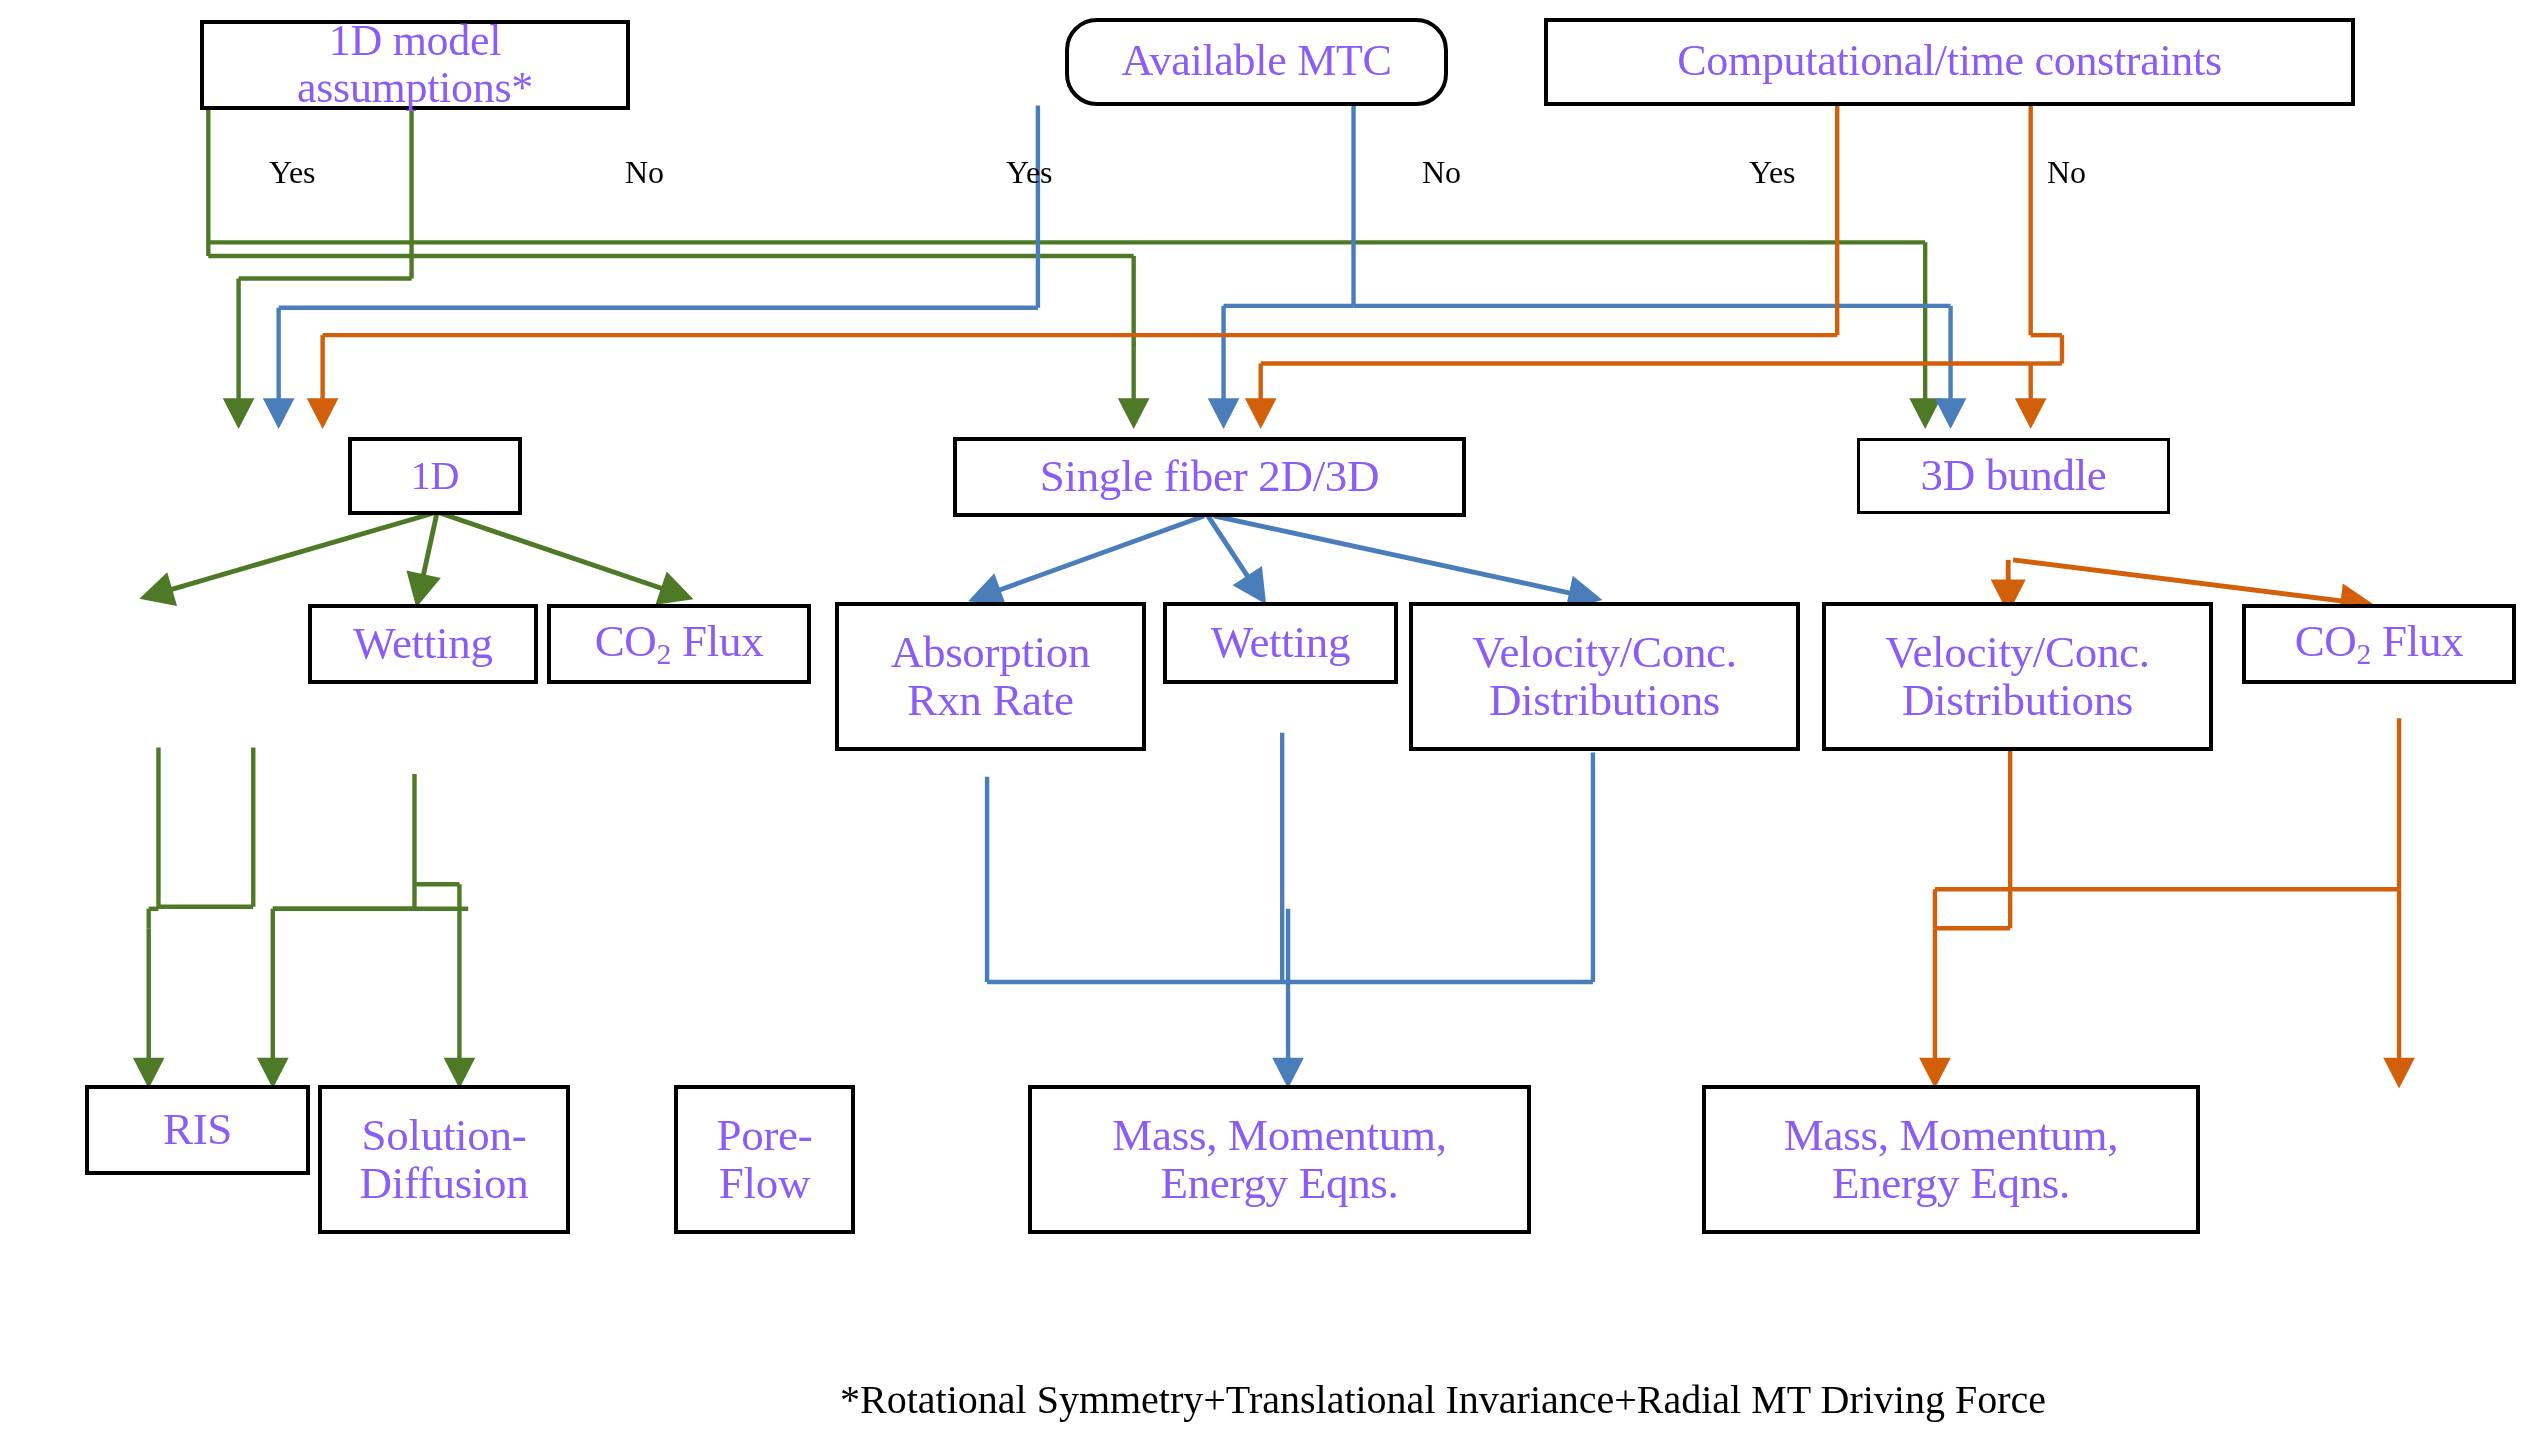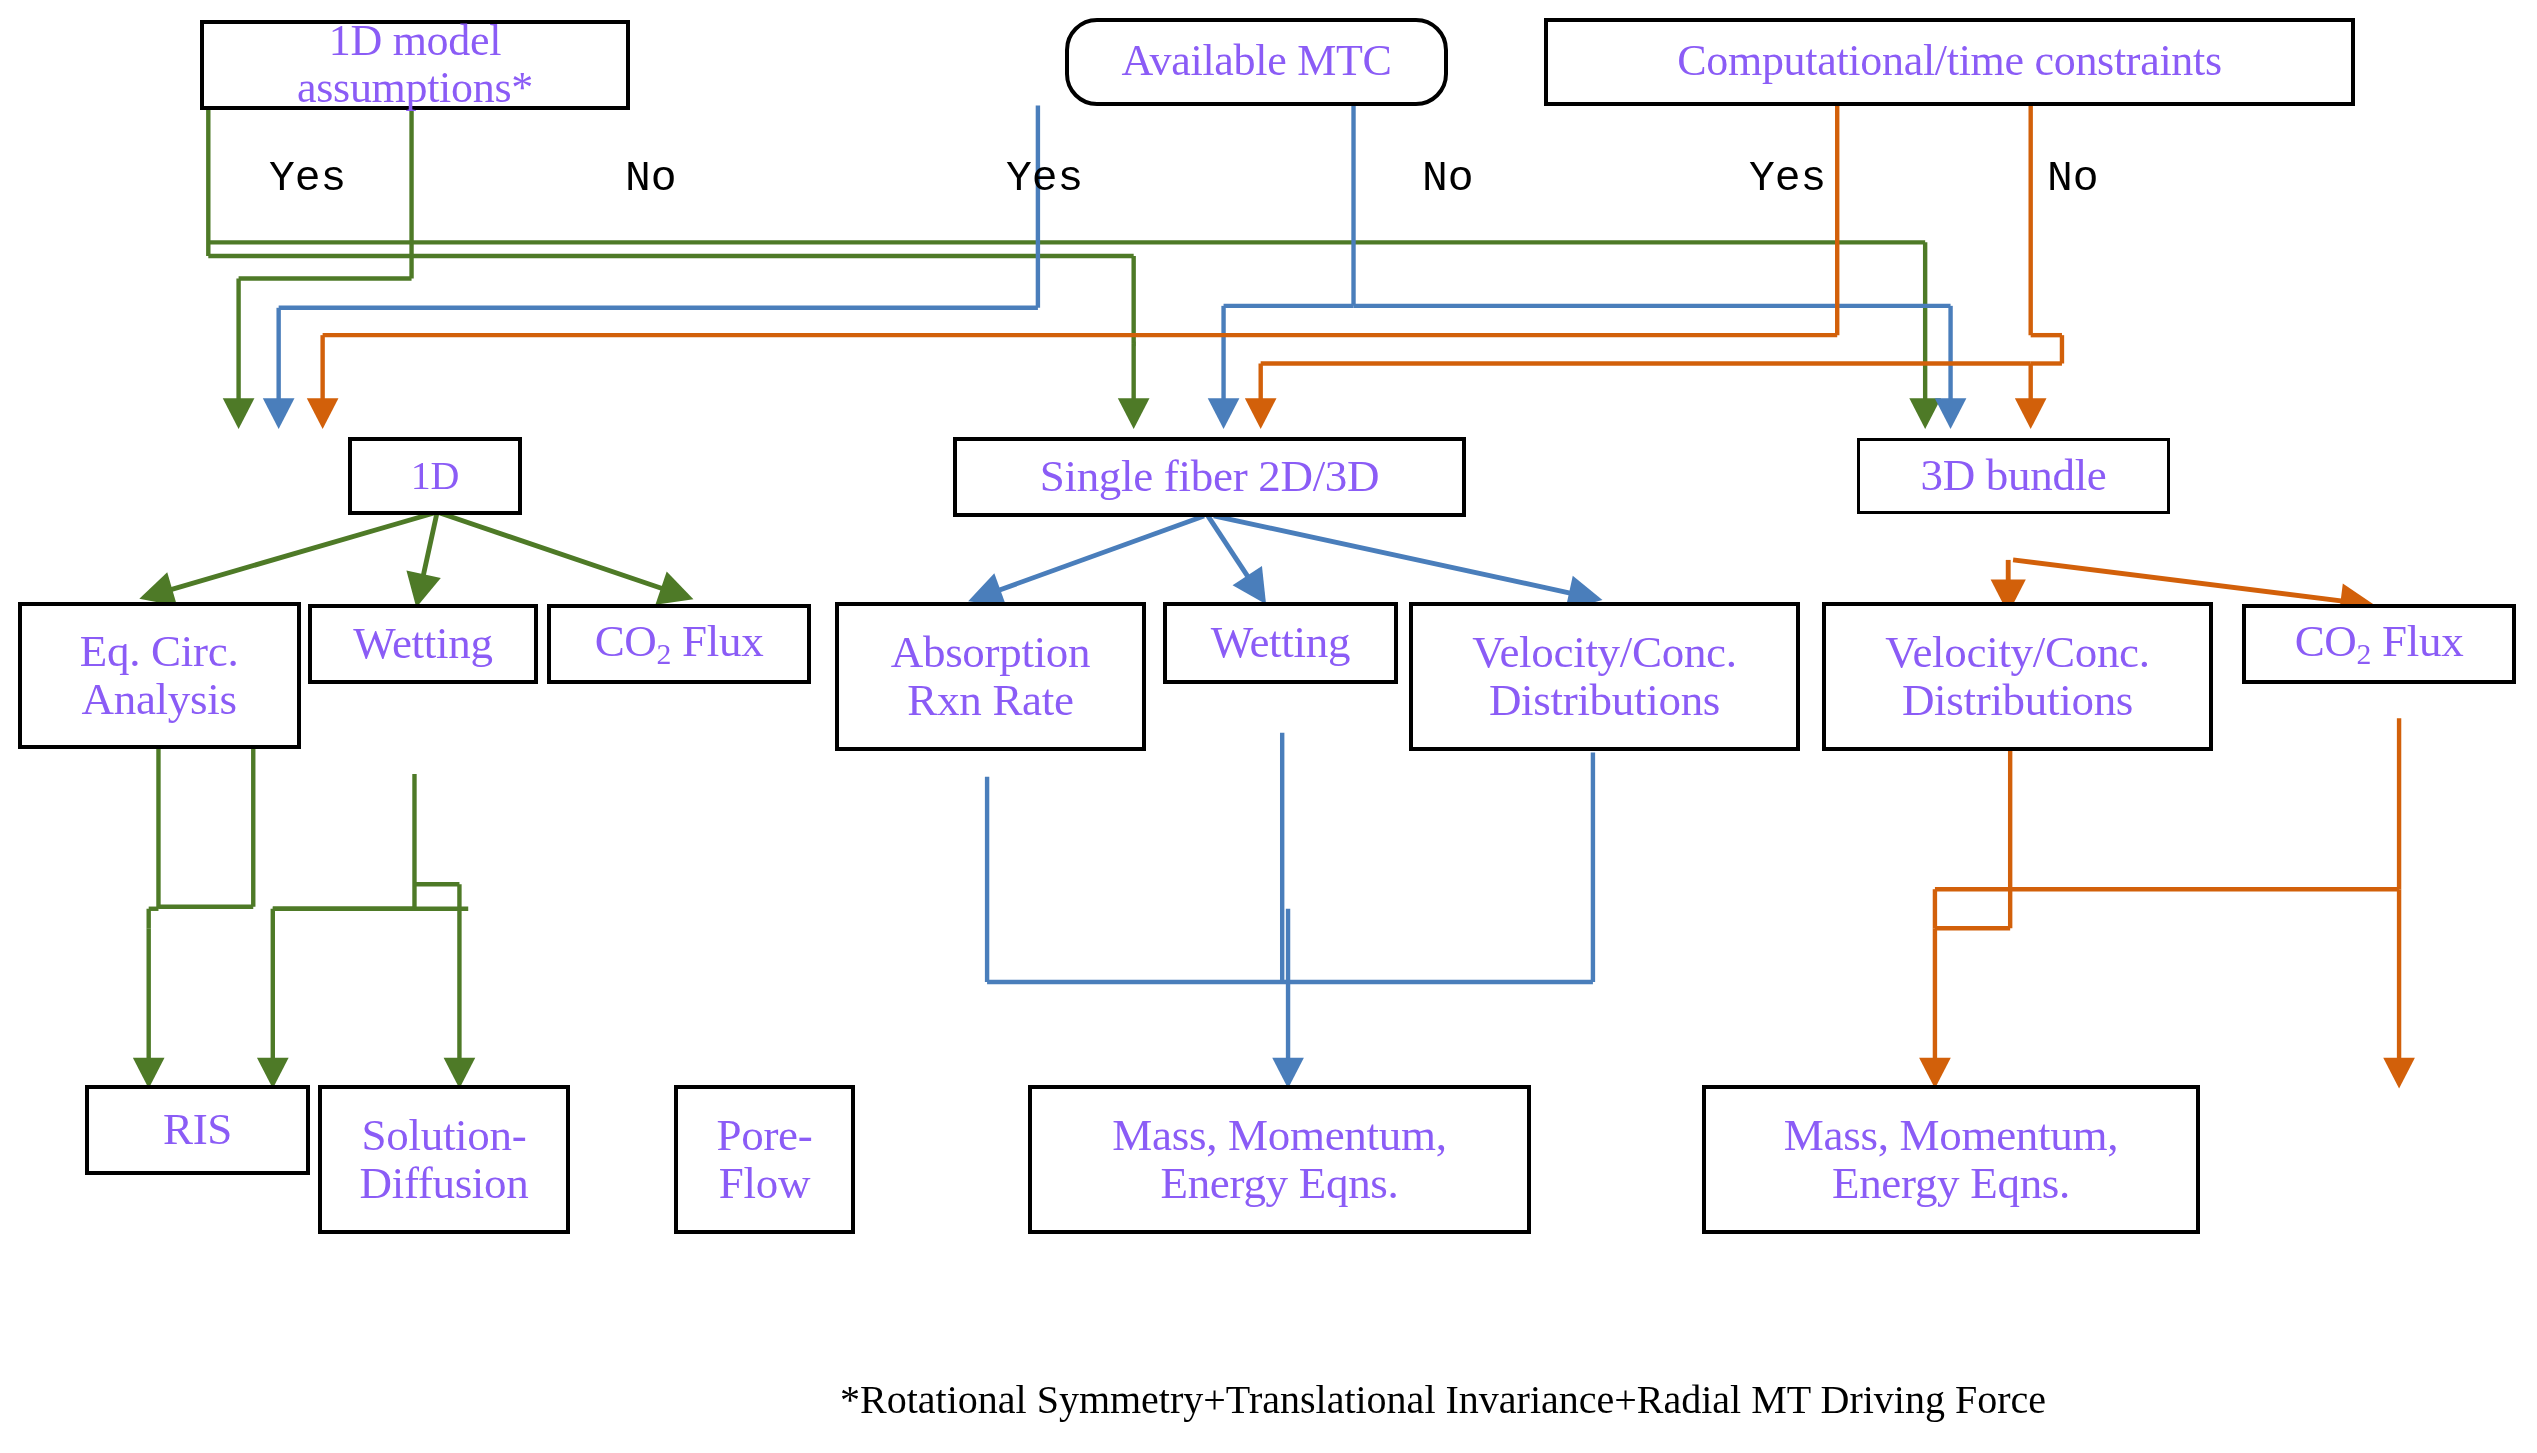--- a/index.html
+++ b/index.html
@@ -38,23 +38,23 @@
     line-height: 1.06;
     color: #8b5cf6;
     font-family: "Liberation Serif", "DejaVu Serif", serif;
     letter-spacing: -0.3px;
     z-index: 3;
   }
   .node span { display: block; padding: 0 5.9px; white-space: pre-line; }
   .node.thin { border-width: 3.9px; }
   .branch-label {
     position: absolute;
-    font-size: 43px;
+    font-size: 32px;
     color: #000000;
-    font-family: Liberation Mono, monospace;
+    font-family: Liberation Serif, serif;
     z-index: 4;
     white-space: nowrap;
   }
   #footnote {
     position: absolute;
     font-size: 40px;
     color: #000000;
     white-space: nowrap;
     font-family: "Liberation Serif", "DejaVu Serif", serif;
     z-index: 4;
@@ -230,24 +230,20 @@
   </div>
 
   <div class="node" style="left:953px; top:437px; width:513px; height:80px; font-size:45px;text-align:center;">
     <span>Single fiber 2D/3D</span>
   </div>
 
   <div class="node thin" style="left:1857px; top:438px; width:313px; height:76px; font-size:45px; border-width:3.9px;">
     <span>3D bundle</span>
   </div>
 
-  <div class="node" style="left:17.6px; top:602px; width:283px; height:147px; font-size:45px;">
-    <span>Eq. Circ.
-Analysis</span>
-  </div>
 
   <div class="node" style="left:308px; top:604px; width:230px; height:80px; font-size:45px;">
     <span>Wetting</span>
   </div>
 
   <div class="node" style="left:547px; top:604px; width:264px; height:80px; font-size:45px;">
     <span>CO<sub>2</sub> Flux</span>
   </div>
 
   <div class="node" style="left:835px; top:602px; width:311px; height:149px; font-size:45px;">

